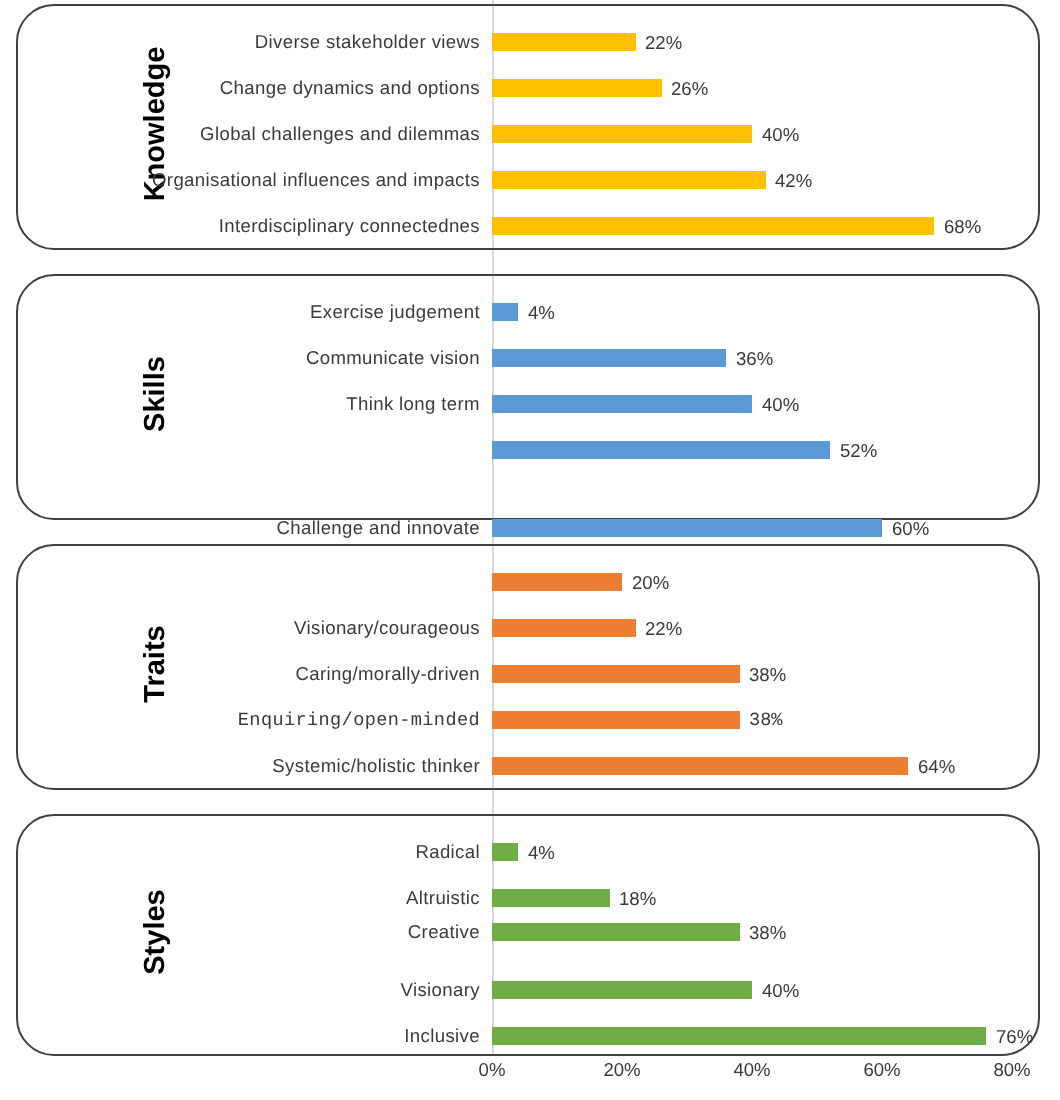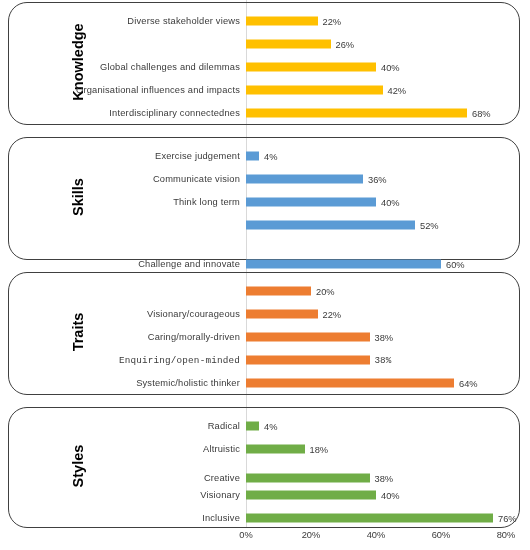--- a/index.html
+++ b/index.html
@@ -144,20 +144,21 @@
         <div class="group-label" style="top: 51.5px; transform: rotate(-90deg);">Knowledge</div>
         <div class="rows">
           <div class="row" style="top: 8px;">
             <div class="row-label">Diverse stakeholder views</div>
             <div class="bar-wrap">
               <div class="bar" title="Diverse stakeholder views 22%" style="width: 71.5px; background: rgb(255, 192, 0);"></div>
               <div class="bar-value">22%</div>
             </div>
           </div>
           <div class="row" style="top: 31px;">
+            <div class="row-label">Change dynamics and options</div>
             <div class="bar-wrap">
               <div class="bar" title="Change dynamics and options 26%" style="width: 84.5px; background: rgb(255, 192, 0);"></div>
               <div class="bar-value">26%</div>
             </div>
           </div>
           <div class="row" style="top: 54px;">
             <div class="row-label">Global challenges and dilemmas</div>
             <div class="bar-wrap">
               <div class="bar" title="Global challenges and dilemmas 40%" style="width: 130px; background: rgb(255, 192, 0);"></div>
               <div class="bar-value">40%</div>
@@ -270,21 +271,21 @@
               <div class="bar-value">4%</div>
             </div>
           </div>
           <div class="row" style="top: 31px;">
             <div class="row-label">Altruistic</div>
             <div class="bar-wrap">
               <div class="bar" title="Altruistic 18%" style="width: 58.5px; background: rgb(112, 173, 71);"></div>
               <div class="bar-value">18%</div>
             </div>
           </div>
-          <div class="row" style="top: 60px;">
+          <div class="row" style="top: 48px;">
             <div class="row-label">Creative</div>
             <div class="bar-wrap">
               <div class="bar" title="Creative 38%" style="width: 123.5px; background: rgb(112, 173, 71);"></div>
               <div class="bar-value">38%</div>
             </div>
           </div>
           <div class="row" style="top: 77px;">
             <div class="row-label">Visionary</div>
             <div class="bar-wrap">
               <div class="bar" title="Visionary 40%" style="width: 130px; background: rgb(112, 173, 71);"></div>

